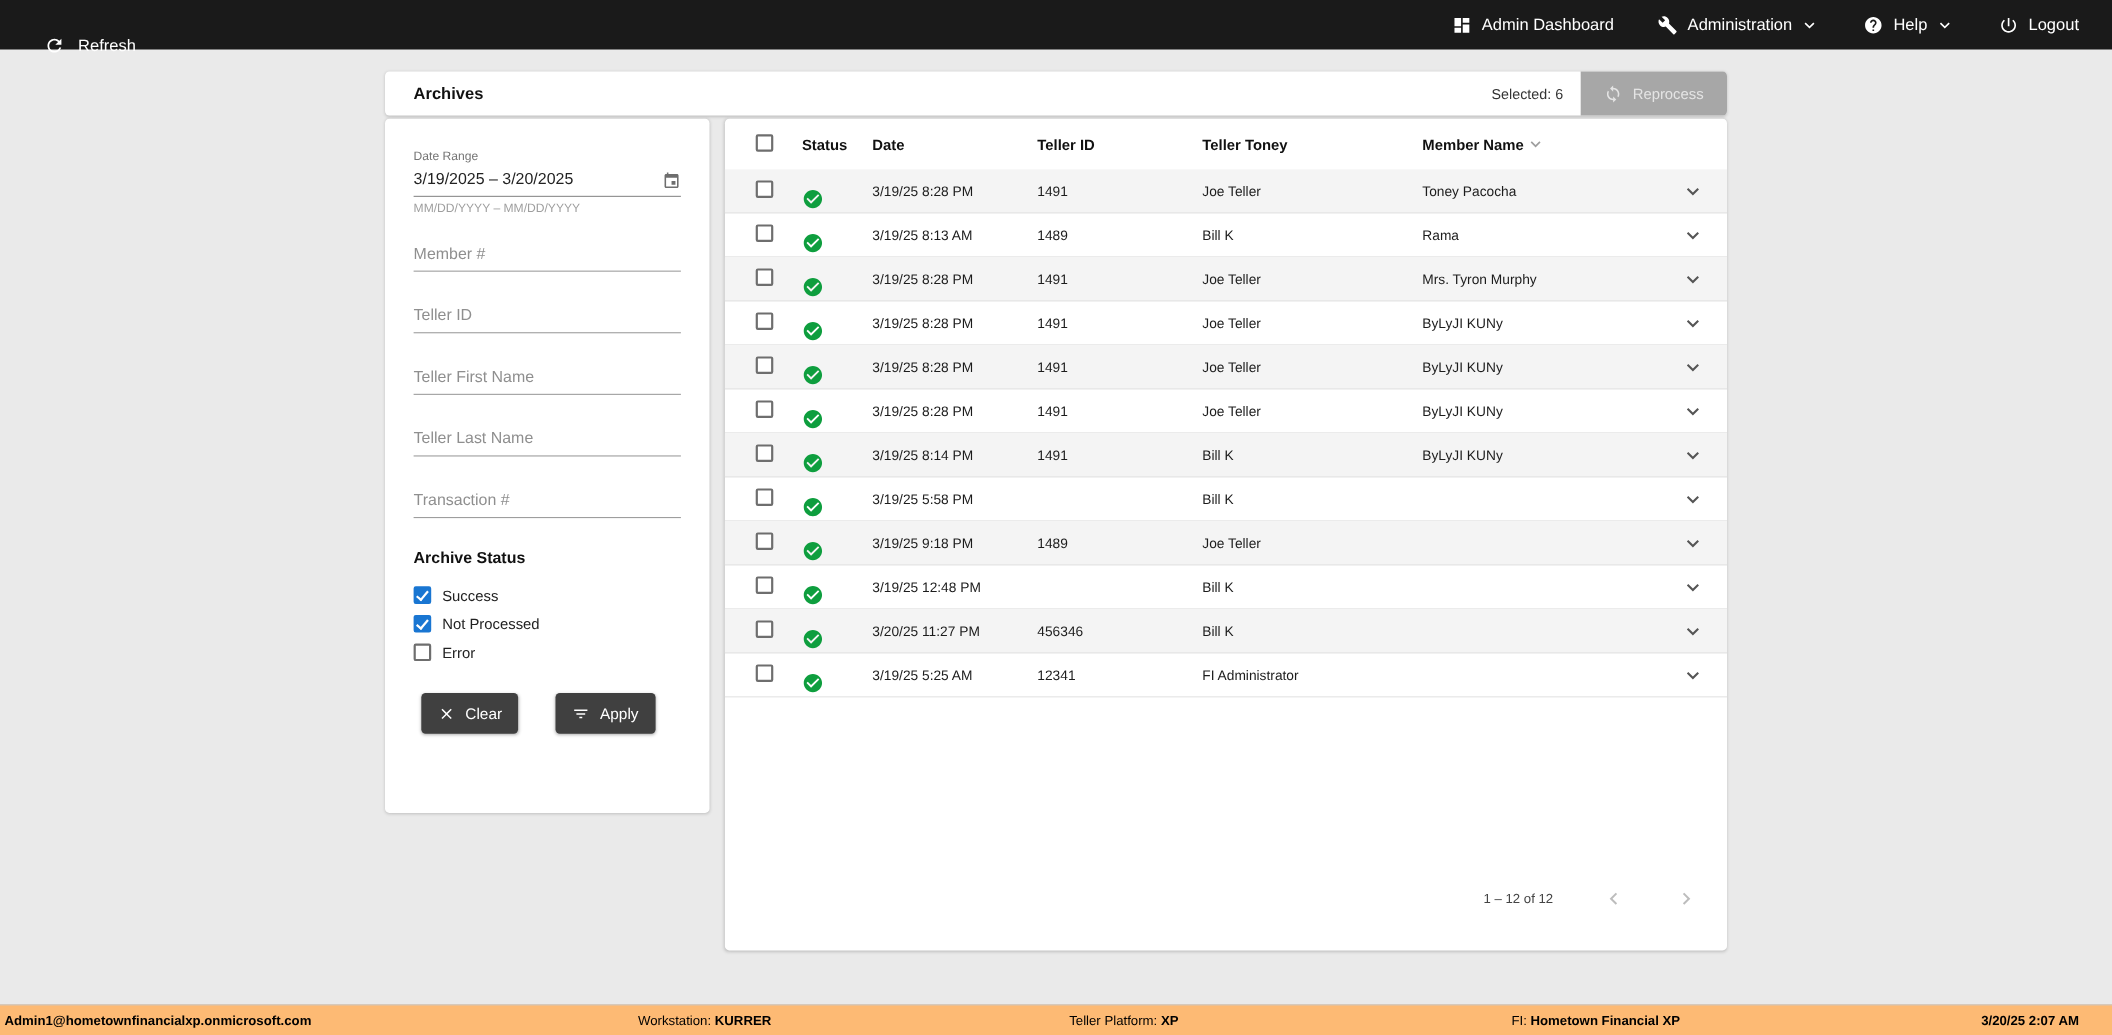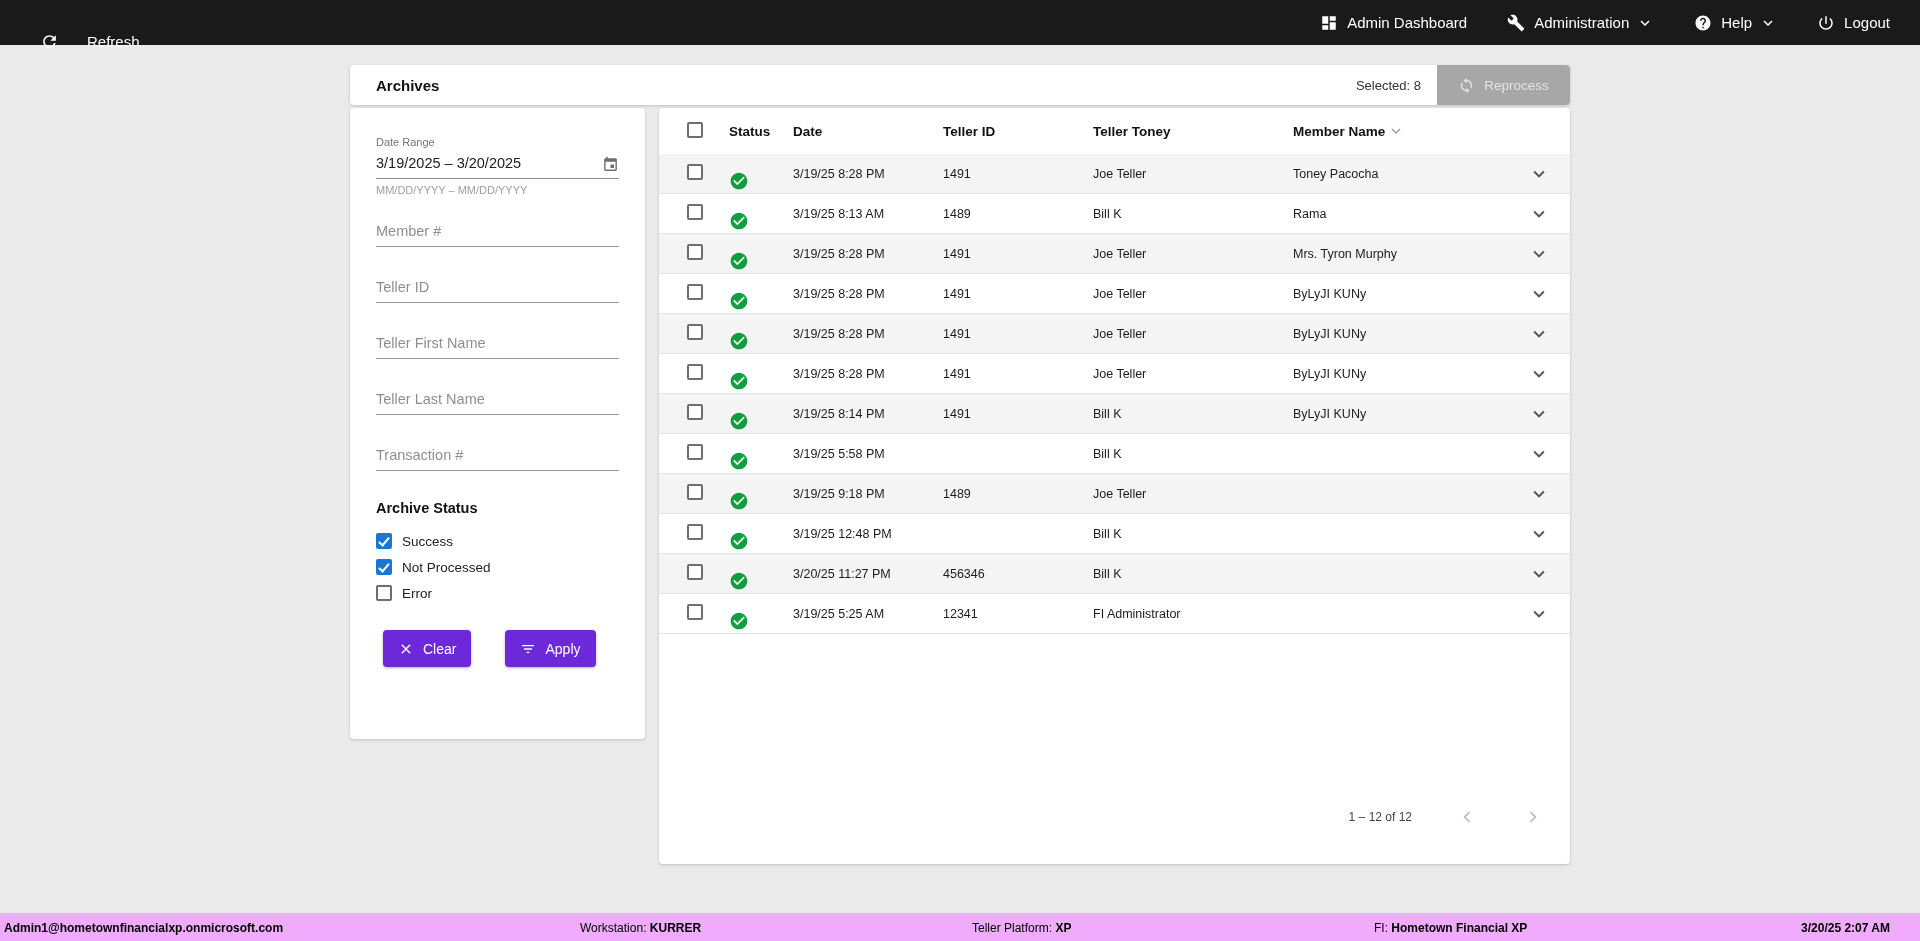--- a/index.html
+++ b/index.html
@@ -3,21 +3,21 @@
 <meta charset="utf-8">
 <style>
   * { box-sizing: border-box; margin: 0; padding: 0; }
   html,body { width:1920px; height:941px; overflow:hidden; }
   body { font-family: "Liberation Sans", sans-serif; background:#eaeaea; position:relative; }
   svg { display:block; }
 
   
   .topbar { position:absolute; top:0; left:0; width:1920px; height:45px; background:#1a1a1a; color:#fff;
             display:flex; align-items:center; font-size:15px; }
-  .topbar .left { display:flex; align-items:center; gap:28px; margin-left:40px; cursor:pointer;margin-top:37px; }
+  .topbar .left { display:flex; align-items:center; gap:12px; margin-left:40px; cursor:pointer;margin-top:37px; }
   .topbar .right { margin-left:auto; margin-right:30px; display:flex; align-items:flex-end; gap:40px; }
   .tb-item { display:flex; align-items:center; gap:9px; cursor:pointer; }
   .tb-item svg { color:#fff; }
   .caret { margin-left:-2px; }
 
   
   .header-card { position:absolute; left:350px; top:65px; width:1220px; height:40px; background:#fff;
                  border-radius:4px; box-shadow:0 1px 3px rgba(0,0,0,.18); display:flex; align-items:center; }
   .page-title { font-size:15px; font-weight:bold; color:#111; margin-left:26px; }
   .selected { margin-left:auto; font-size:13px; color:#333; margin-right:16px; }
@@ -35,21 +35,21 @@
   .cal-icon { position:absolute; right:0; top:8px; color:#6e6e6e; cursor:pointer; }
   .f-hint { font-size:11px; color:#9e9e9e; margin-top:5px; }
   .date-block { margin-bottom:20px; }
   .u-input { width:100%; border:none; border-bottom:1px solid #9e9e9e; background:transparent;
              font-size:14.5px; color:#222; padding:7px 0; outline:none; margin-bottom:25px; font-family:inherit; }
   .u-input::placeholder, .date-input::placeholder { color:#8f8f8f; opacity:1; }
   .arch-title { font-size:14.5px; font-weight:bold; color:#111; margin:4px 0 12px; }
   .status-row { display:flex; align-items:center; gap:10px; height:26px; cursor:pointer; }
   .status-label { font-size:13.5px; color:#222; }
   .btn-row { display:flex; gap:34px; margin-top:24px; margin-left:7px; }
-  .blue-btn { display:flex; align-items:center; gap:9px; background:#6d28d9; color:#fff; border:none;
+  .blue-btn { display:flex; align-items:center; gap:9px; background:#404040; color:#fff; border:none;
               border-radius:4px; padding:0 15px; height:37px; font-size:14px; cursor:pointer;
               box-shadow:0 1px 3px rgba(0,0,0,.3); font-family:inherit; }
 
   
   .cb { appearance:none; -webkit-appearance:none; width:16px; height:16px; border:2px solid #6e6e6e;
         border-radius:2px; background:#fff; cursor:pointer; display:inline-flex; align-items:center;
         justify-content:center; flex:0 0 auto; }
   .cb:checked { background:#1976d2; border-color:#1976d2; }
   .cb:checked::after { content:""; width:4px; height:9px; border-right:2px solid #fff; border-bottom:2px solid #fff;
                        transform:rotate(40deg); margin-top:-2px; }
@@ -64,21 +64,21 @@
   .trow { height:40px; font-size:12.5px; color:#1c1c1c; border-bottom:1px solid #e3e3e3; }
   .trow.alt { background:#f4f4f4; }
   .status-ok { color:#0e9e3e; width:20px; height:20px; margin-left:2px; }
   .expand { color:#555; cursor:pointer; justify-self:end; margin-right:4px; }
   .chev-cell { display:flex; justify-content:flex-end; }
   .pagination { margin-top:auto; display:flex; align-items:center; justify-content:flex-end; gap:44px;
                 padding:0 26px 36px 0; font-size:12px; color:#444; }
   .pg-btn { background:none; border:none; color:#bdbdbd; cursor:pointer; padding:0; }
 
   
-  .footer { position:absolute; left:0; bottom:0; width:1920px; height:28px; background:#f0abfc;
+  .footer { position:absolute; left:0; bottom:0; width:1920px; height:28px; background:#fdba74;
             border-top:1px solid #c9c9c9; font-size:12px; color:#000;margin-top:44px; }
   .footer > span { position:absolute; top:50%; transform:translateY(-50%); white-space:nowrap; }
   .b { font-weight:bold; }
   .ft-user { left:4px; }
   .ft-ws { left:580px; }
   .ft-tp { left:972px; }
   .ft-fi { left:1374px;text-align:center; }
   .ft-dt { right:30px; }
 </style>
 </head>
@@ -134,21 +134,21 @@
             <path d="M13 3h-2v10h2V3zm4.83 2.17l-1.42 1.42C17.99 7.86 19 9.81 19 12c0 3.87-3.13 7-7 7s-7-3.13-7-7c0-2.19 1.01-4.14 2.58-5.41L6.17 5.17C4.23 6.82 3 9.26 3 12c0 4.97 4.03 9 9 9s9-4.03 9-9c0-2.74-1.23-5.18-3.17-6.83z"></path>
           </svg>
       </span>
       <span>Logout</span>
     </div>
   </div>
 </div>
 
 <div class="header-card">
   <span class="page-title">Archives</span>
-  <span class="selected">Selected: 8</span>
+  <span class="selected">Selected: 6</span>
   <button class="reprocess-btn">
     <span>
       <svg width="17" height="17" viewBox="0 0 24 24" fill="currentColor">
           <path d="M12 4V1L8 5l4 4V6c3.31 0 6 2.69 6 6 0 1.01-.25 1.97-.7 2.8l1.46 1.46C19.54 15.03 20 13.57 20 12c0-4.42-3.58-8-8-8zm0 14c-3.31 0-6-2.69-6-6 0-1.01.25-1.97.7-2.8L5.24 7.74C4.46 8.97 4 10.43 4 12c0 4.42 3.58 8 8 8v3l4-4-4-4v3z"></path>
         </svg>
     </span>
     <span>Reprocess</span>
   </button>
 </div>
 

